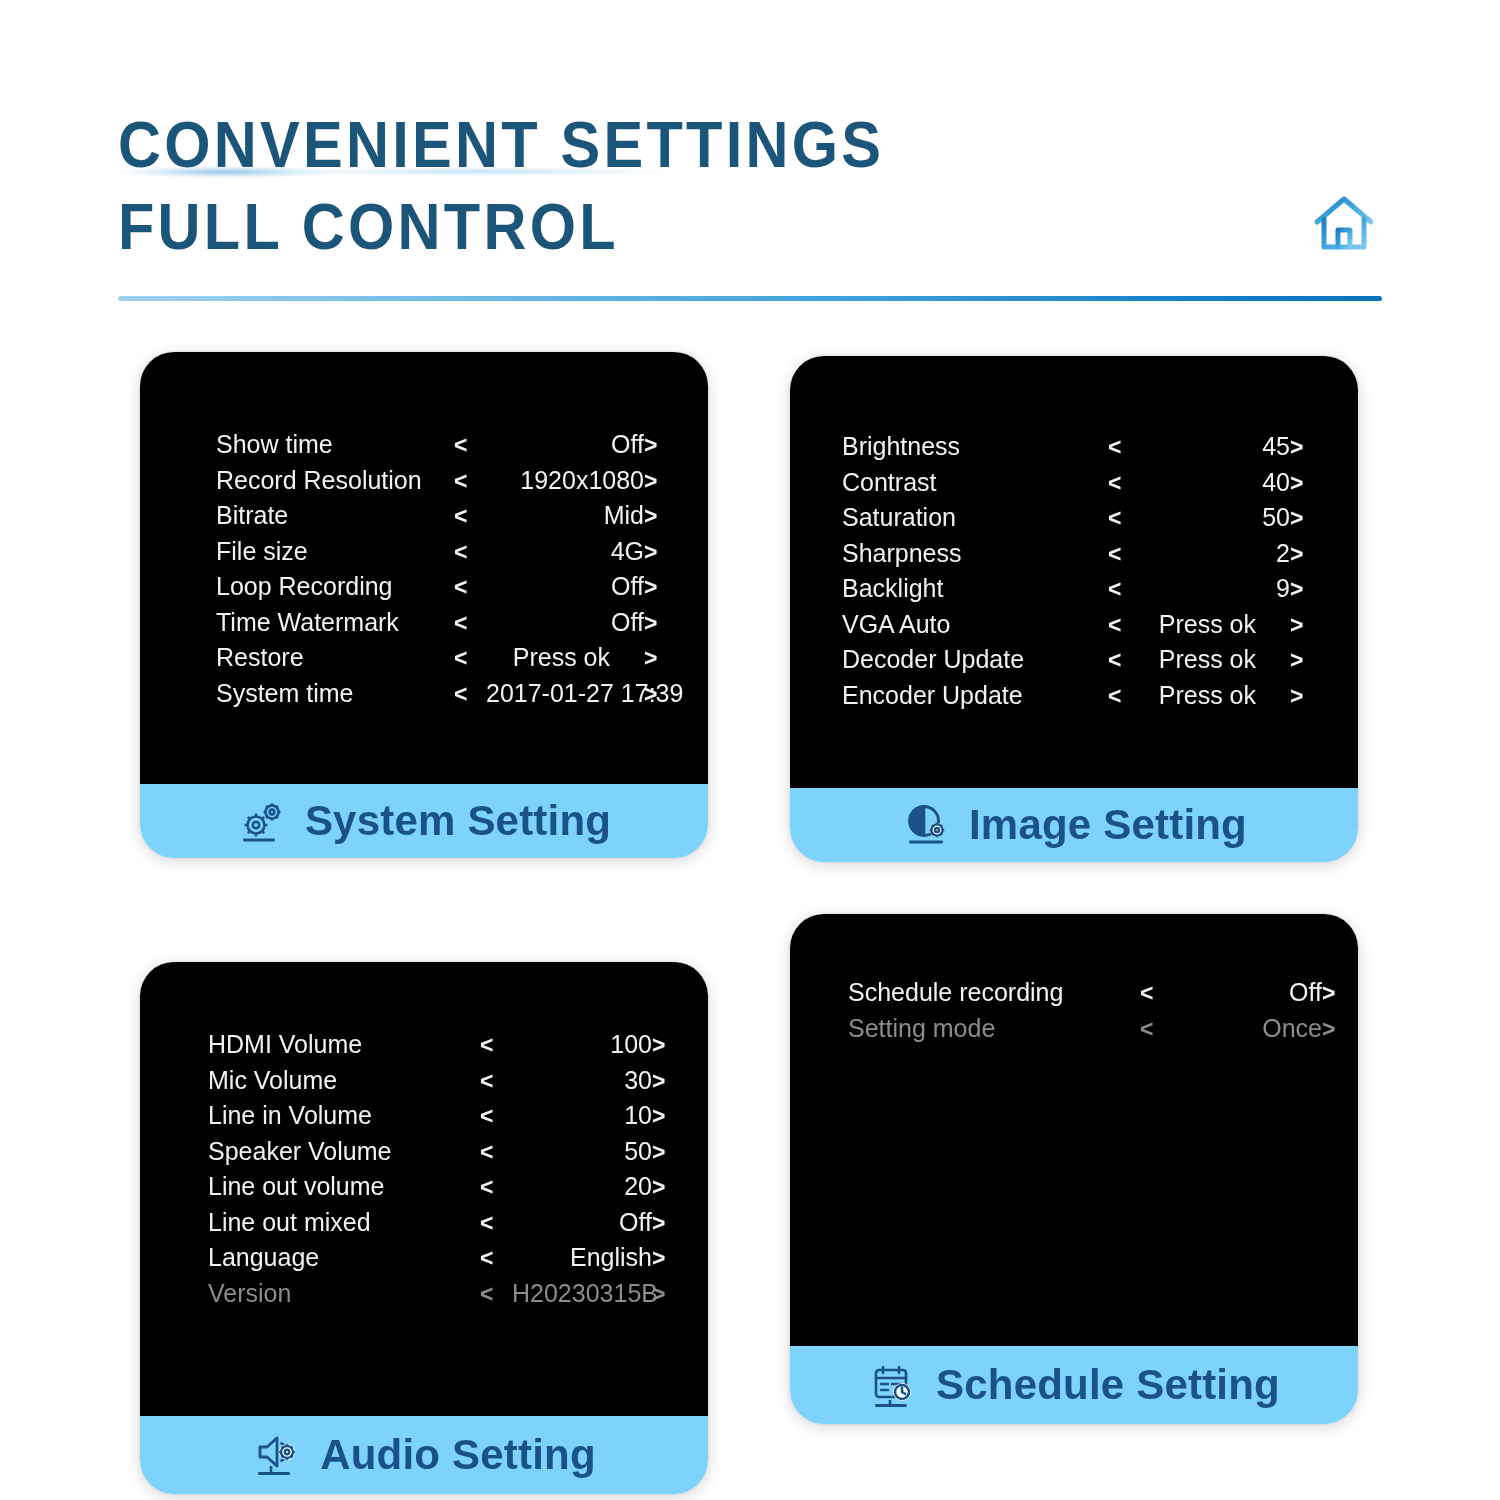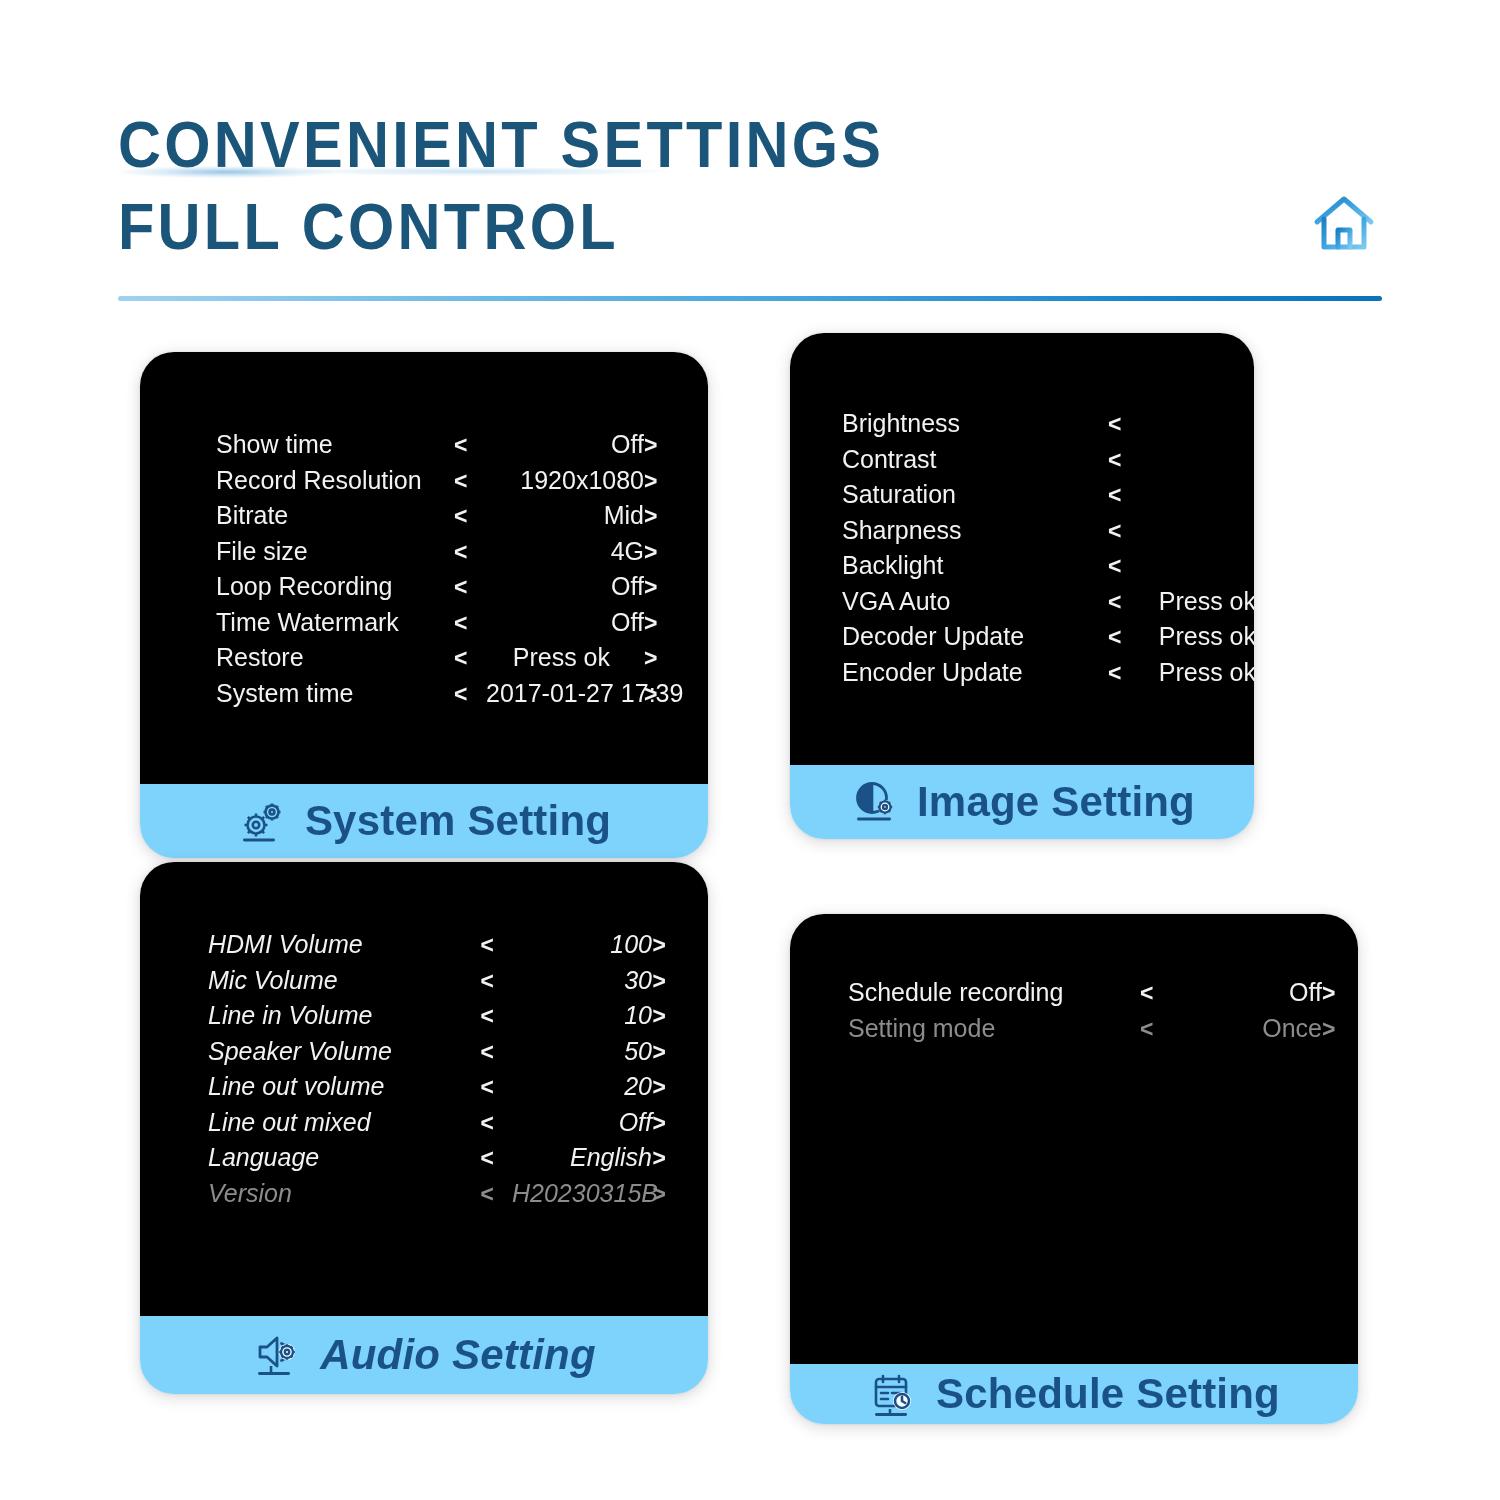--- a/index.html
+++ b/index.html
@@ -101,22 +101,22 @@
     position: absolute;
     background: #ffffff;
     border-radius: 34px;
     box-shadow: 0 3px 16px rgba(0,0,0,0.16), 0 0 3px rgba(0,0,0,0.10);
     overflow: hidden;
     display: flex;
     flex-direction: column;
   }
 
   .card.c1 { left: 140px;  top: 352px;  width: 568px; height: 506px; }
-  .card.c2 { left: 790px;  top: 333px;  width: 464px; height: 506px; }
-  .card.c3 { left: 140px;  top: 862px;  width: 568px; height: 532px; font-style: italic; }
+  .card.c2 { left: 790px;  top: 356px;  width: 568px; height: 506px; }
+  .card.c3 { left: 140px;  top: 962px;  width: 568px; height: 532px; }
   .card.c4 { left: 790px;  top: 914px;  width: 568px; height: 510px; }
 
   .screen {
     position: relative;
     background: #000000;
     flex: 1 1 auto;
     border-top-left-radius: 28px;
     border-top-right-radius: 28px;
     padding: 0;
   }
@@ -187,21 +187,21 @@
     align-items: center;
     justify-content: center;
     gap: 16px;
     border-bottom-left-radius: 30px;
     border-bottom-right-radius: 30px;
   }
 
   .card.c1 .footer { height: 74px; }
   .card.c2 .footer { height: 74px; }
   .card.c3 .footer { height: 78px; }
-  .card.c4 .footer { height: 60px; }
+  .card.c4 .footer { height: 78px; }
 
   .footer .ficon {
     width: 52px;
     height: 52px;
     flex: 0 0 auto;
     display: block;
   }
 
   .footer .ftext {
     font-family: "Liberation Sans", sans-serif;

